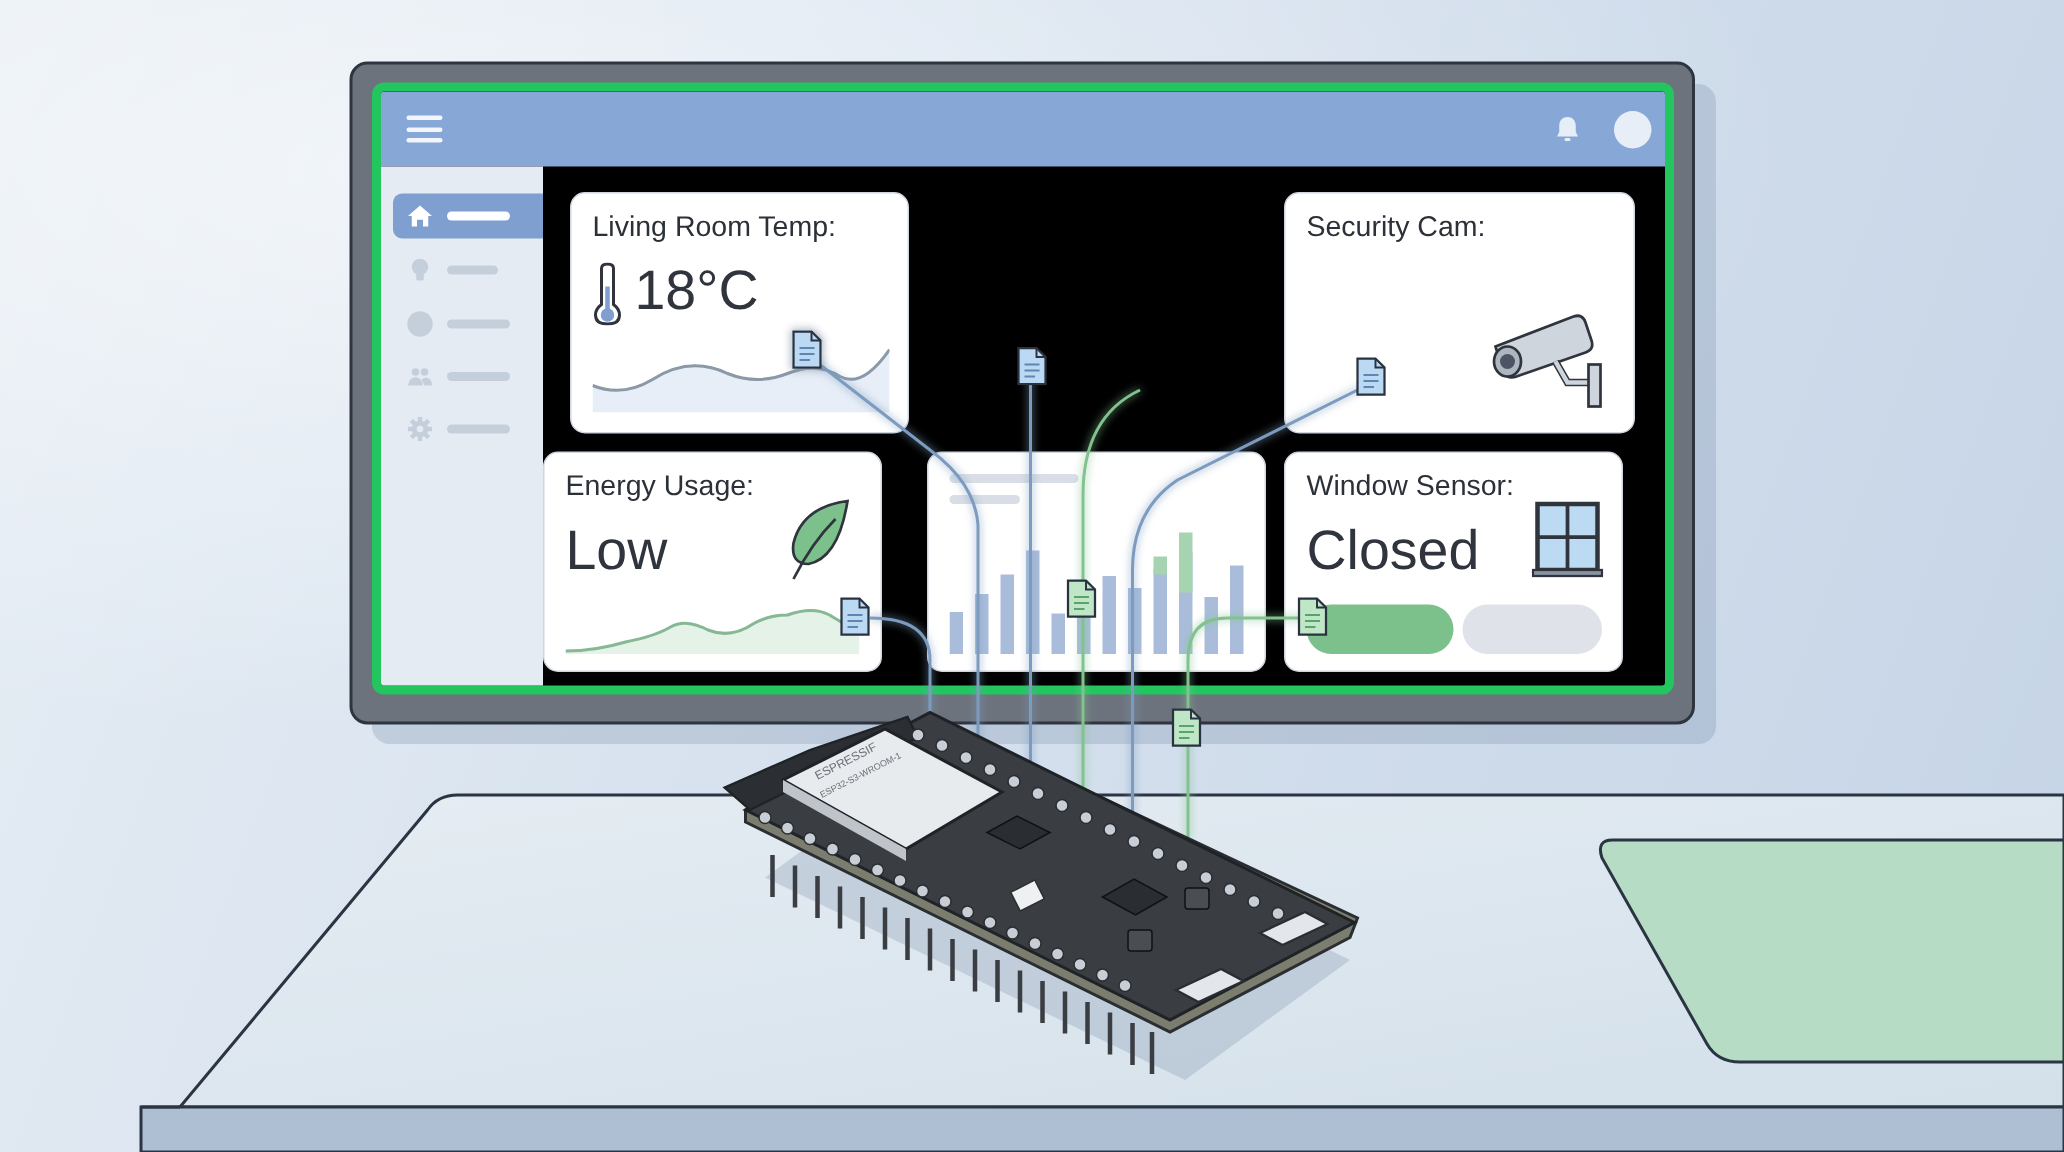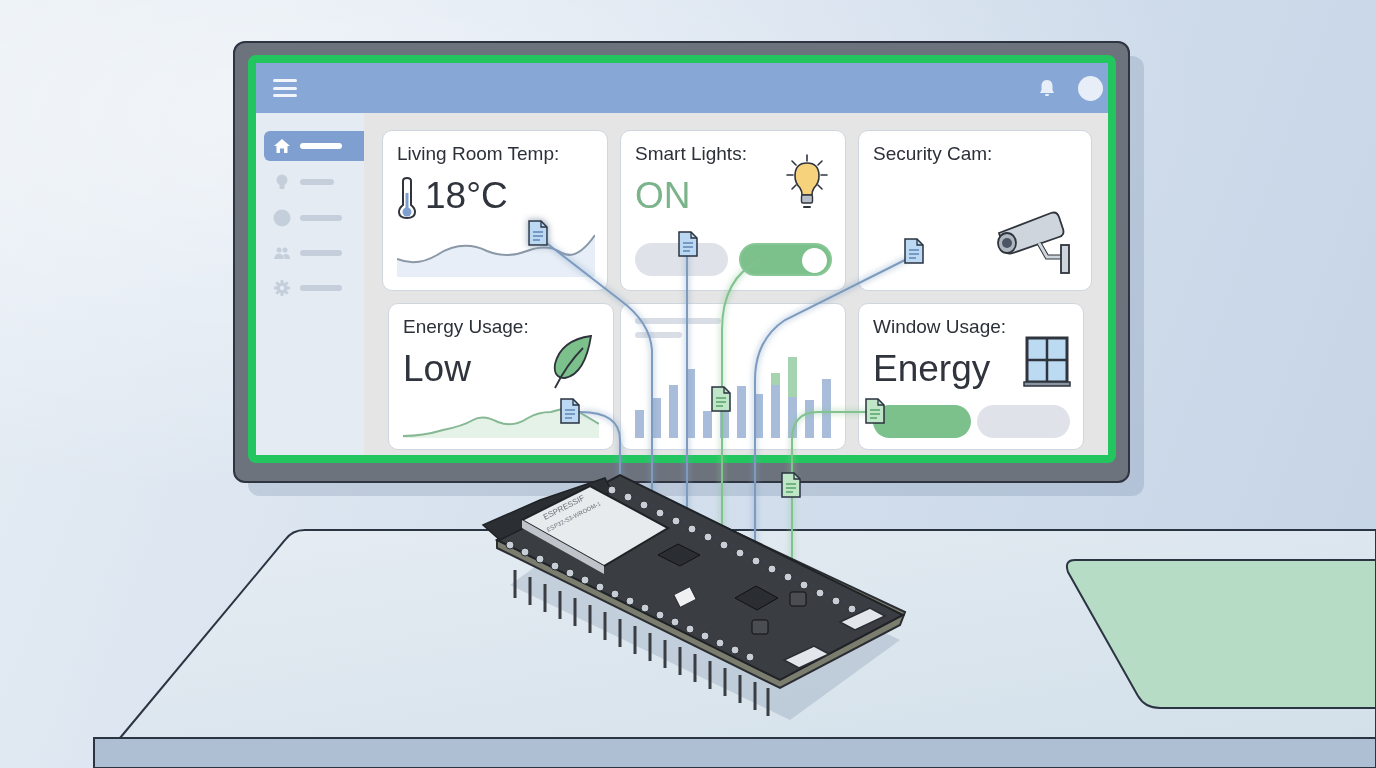--- a/index.html
+++ b/index.html
@@ -21,21 +21,21 @@
   .monitor-shadow {
     position: absolute; left: 248px; top: 56px; width: 896px; height: 440px;
     background: rgba(120,140,170,0.28); border-radius: 12px;
   }
   .monitor {
     position: absolute; left: 233px; top: 41px; width: 897px; height: 442px;
     background: #6d737d; border: 2px solid #2e3440; border-radius: 12px;
   }
   .screen {
     position: absolute; left: 13px; top: 12px; width: 868px; height: 408px;
-    background: #e5e5e5; border: 8px solid #22c55e; border-radius: 8px; overflow: hidden;
+    background: #000000; border: 6px solid #22c55e; border-radius: 8px; overflow: hidden;
   }
   .topbar {
     position: absolute; left: 0; top: 0; width: 100%; height: 50px;
     background: #87a7d6;
   }
   .hamburger { position: absolute; left: 17px; top: 16px; width: 24px; height: 18px; cursor: pointer; }
   .hamburger span { display: block; height: 3px; background: #f2f6fc; border-radius: 2px; margin-bottom: 4.5px; }
   .bell { position: absolute; left: 780px; top: 14px; width: 22px; height: 22px; }
   .avatar { position: absolute; left: 822px; top: 13px; width: 25px; height: 25px; border-radius: 50%; background: #e8eef7; }
   .sidebar {
@@ -146,50 +146,34 @@
         <rect x="8.5" y="16" width="3" height="16" fill="#7e9fd0"></rect>
         <circle cx="10" cy="35" r="4.5" fill="#7e9fd0"></circle>
       </svg>
       <div class="card-value" style="left:42px">18°C</div>
       <svg style="position:absolute;left:14px;top:98px;width:198px;height:48px" viewBox="0 0 198 48">
         <path d="M0 30 Q20 38 40 26 Q65 10 90 22 Q110 30 130 22 Q150 14 165 24 Q180 32 198 6 L198 48 L0 48 Z" fill="#e7eef7"></path>
         <path d="M0 30 Q20 38 40 26 Q65 10 90 22 Q110 30 130 22 Q150 14 165 24 Q180 32 198 6" fill="none" stroke="#8a98a8" stroke-width="2"></path>
       </svg>
     </div>
 
-    <div class="card" style="left:364px;top:67px;width:226px;height:161px">
-      <div class="card-label">Smart Lights:</div>
-      <div class="card-value green">ON</div>
-      <svg style="position:absolute;left:158px;top:22px;width:56px;height:64px" viewBox="0 0 56 64">
-        <g stroke="#2f343d" stroke-width="1.6" stroke-linecap="round">
-          <path d="M28 2v6M8 22h6M42 22h6M13 8l4 4M43 8l-4 4M13 36l4-4M43 36l-4-4"></path>
-        </g>
-        <path d="M28 10 Q16 10 16 23 Q16 30 21 35 Q23 38 23 42 L33 42 Q33 38 35 35 Q40 30 40 23 Q40 10 28 10 Z" fill="#f7d27c" stroke="#2f343d" stroke-width="1.6"></path>
-        <rect x="22.5" y="42" width="11" height="8" rx="1.5" fill="#b9c0ca" stroke="#2f343d" stroke-width="1.4"></rect>
-        <path d="M25 54 L31 54" stroke="#2f343d" stroke-width="2" stroke-linecap="round"></path>
-      </svg>
-      <div class="toggle off" style="left:14px;top:112px;width:93px"></div>
-      <div class="toggle on" style="left:118px;top:112px;width:93px">
-          <div class="knob"></div>
-        </div>
-    </div>
 
     <div class="card" style="left:602px;top:67px;width:234px;height:161px">
       <div class="card-label">Security Cam:</div>
       <svg style="position:absolute;left:136px;top:78px;width:80px;height:68px" viewBox="0 0 80 68">
         <path d="M4 24 L56 4 Q62 2 64 8 L68 20 Q70 26 64 28 L18 44 Q12 46 9 41 Z" fill="#cfd5dc" stroke="#2f343d" stroke-width="1.8"></path>
         <ellipse cx="12" cy="34" rx="9" ry="10" fill="#aeb6c0" stroke="#2f343d" stroke-width="1.8"></ellipse>
         <circle cx="12" cy="34" r="5" fill="#4c5563"></circle>
         <path d="M44 34 L52 48 L66 48" fill="none" stroke="#2f343d" stroke-width="5"></path>
         <path d="M44 34 L52 48 L66 48" fill="none" stroke="#cfd5dc" stroke-width="3"></path>
         <rect x="66" y="36" width="8" height="28" fill="#cfd5dc" stroke="#2f343d" stroke-width="1.8"></rect>
       </svg>
     </div>
 
-    <div class="card" style="left:132px;top:240px;width:226px;height:147px">
+    <div class="card" style="left:108px;top:240px;width:226px;height:147px">
       <div class="card-label">Energy Usage:</div>
       <div class="card-value">Low</div>
       <svg style="position:absolute;left:162px;top:30px;width:46px;height:56px" viewBox="0 0 46 56">
         <path d="M40 2 Q10 6 4 30 Q2 44 14 44 Q34 40 40 2 Z" fill="#7cc08b" stroke="#2f343d" stroke-width="1.8"></path>
         <path d="M32 14 Q16 30 4 54" fill="none" stroke="#2f343d" stroke-width="1.8"></path>
       </svg>
       <svg style="position:absolute;left:14px;top:92px;width:196px;height:42px" viewBox="0 0 196 42">
         <path d="M0 40 Q20 40 40 34 Q60 30 70 24 Q80 18 95 26 Q110 32 125 22 Q135 16 148 16 Q165 10 176 16 Q186 22 196 28 L196 42 L0 42 Z" fill="#e5f2e8"></path>
         <path d="M0 40 Q20 40 40 34 Q60 30 70 24 Q80 18 95 26 Q110 32 125 22 Q135 16 148 16 Q165 10 176 16 Q186 22 196 28" fill="none" stroke="#86b893" stroke-width="2"></path>
       </svg>
@@ -212,22 +196,22 @@
           <rect x="153" y="14" width="9" height="68"></rect>
           <rect x="170" y="44" width="9" height="38"></rect>
           <rect x="187" y="23" width="9" height="59"></rect>
         </g>
         <rect x="136" y="17" width="9" height="12" fill="#a6d4b0"></rect>
         <rect x="153" y="1" width="9" height="40" fill="#a6d4b0"></rect>
       </svg>
     </div>
 
     <div class="card" style="left:602px;top:240px;width:226px;height:147px">
-      <div class="card-label">Window Usage:</div>
-      <div class="card-value">Energy</div>
+      <div class="card-label">Window Sensor:</div>
+      <div class="card-value">Closed</div>
       <svg style="position:absolute;left:164px;top:32px;width:48px;height:52px" viewBox="0 0 48 52">
         <rect x="4" y="2" width="40" height="44" fill="#bcdaf2" stroke="#2f343d" stroke-width="3"></rect>
         <path d="M24 2v44M4 24h40" stroke="#2f343d" stroke-width="2.5"></path>
         <rect x="1" y="46" width="46" height="4" fill="#8a94a1" stroke="#2f343d" stroke-width="1.5"></rect>
       </svg>
       <div class="toggle" style="left:14px;top:101px;width:98px;background:#7cc08b"></div>
       <div class="toggle off" style="left:118px;top:101px;width:93px"></div>
     </div>
   </div>
 </div>

